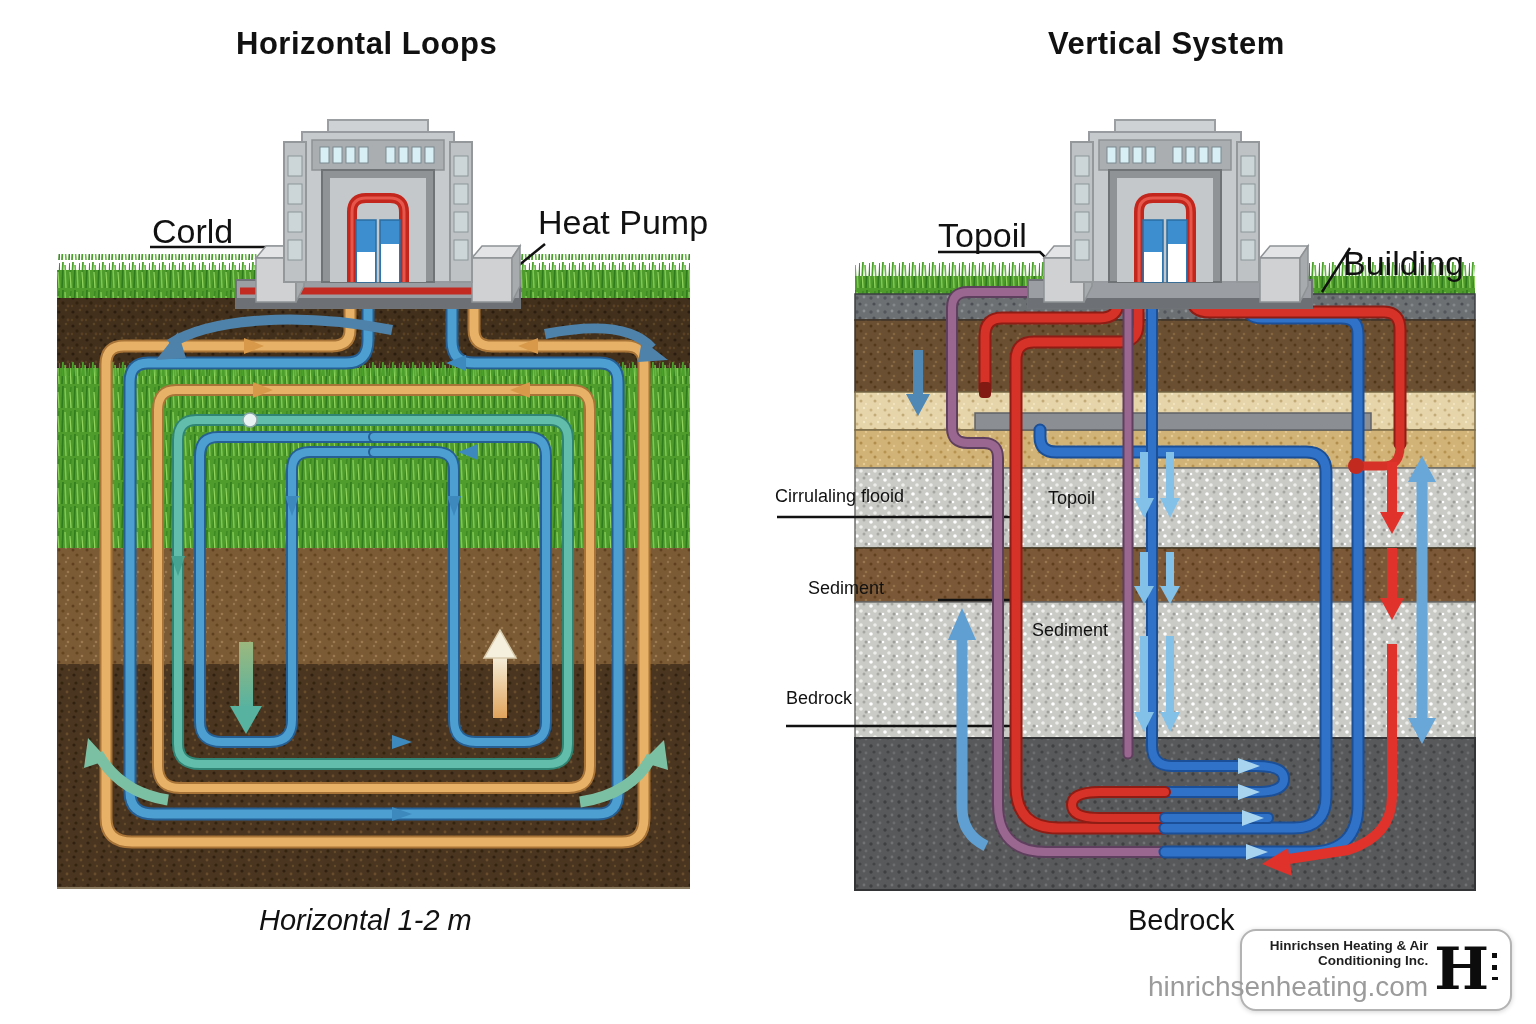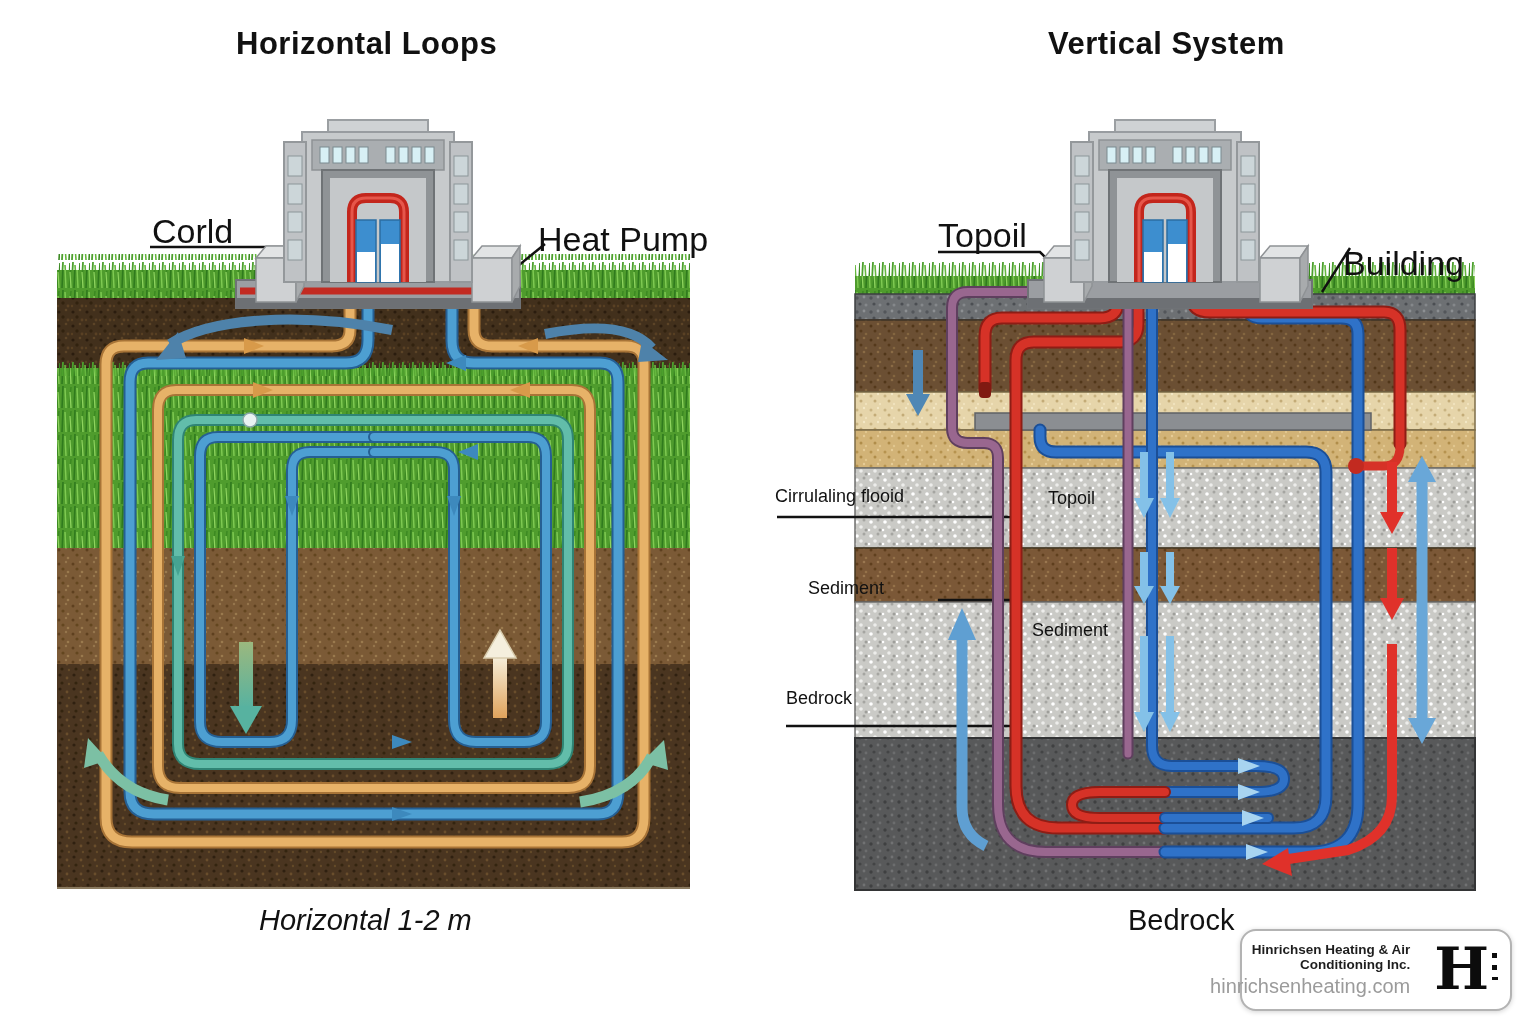--- a/index.html
+++ b/index.html
@@ -7,25 +7,25 @@
          font-family:"Liberation Sans",sans-serif;}
   #diagram{position:absolute;left:0;top:0;}
   .lbl{position:absolute;color:#111;white-space:nowrap;}
   .title{font-size:31px;font-weight:bold;letter-spacing:.5px;}
   .anno{font-size:34px;}
   .anno-sm{font-size:18px;}
   .caption{font-size:29px;}
   
   .card{position:absolute;left:1240px;top:929px;width:272px;height:82px;background:#ffffff;
         border:2px solid #b3b3b3;border-radius:16px;box-shadow:0 1px 5px rgba(0,0,0,.18);
-        display:flex;align-items:center;justify-content:flex-end;gap:24px;
+        display:flex;align-items:center;justify-content:flex-end;gap:6px;
         padding:21px 12px;box-sizing:border-box;}
   .card-text{text-align:right;line-height:1.12;}
   .company{font-size:13.5px;font-weight:bold;color:#1e1e1e;}
-  .website{font-size:20px;color:#9b9b9b;margin-top:3px;}
+  .website{font-size:28px;color:#9b9b9b;margin-top:3px;}
   .logo{display:flex;align-items:center;}
   .logo-h{font-family:"DejaVu Serif",serif;font-weight:bold;font-size:58px;line-height:.85;color:#0c0c0c;}
   .logo-marks{display:flex;flex-direction:column;gap:7px;margin-left:3px;margin-top:-8px;}
   .logo-marks i{display:block;width:5px;height:5px;background:#0c0c0c;}
   .logo-marks i:last-child{height:3px;width:6px;}
 </style>
 </head>
 <body>
 
 <div id="stage">
@@ -350,21 +350,21 @@
     <use href="#sidebox" x="1044" y="246"></use>
     <use href="#sidebox" x="1260" y="246"></use>
     <use href="#bldg" x="1055" y="120"></use>
   </g>
 </svg>
 
 <div class="lbl title" style="left:236px;top:26px;">Horizontal Loops</div>
 <div class="lbl title" style="left:1048px;top:26px;">Vertical System</div>
 
 <div class="lbl anno" style="left:152px;top:212px;">Corld</div>
-<div class="lbl anno" style="left:538px;top:220px;">Heat Pump</div>
+<div class="lbl anno" style="left:538px;top:203px;">Heat Pump</div>
 
 <div class="lbl anno" style="left:938px;top:216px;">Topoil</div>
 <div class="lbl anno" style="left:1343px;top:212px;margin-top:32px;">Building</div>
 
 <div class="lbl anno-sm" style="left:775px;top:486px;">Cirrulaling flooid</div>
 <div class="lbl anno-sm" style="left:1048px;top:488px;">Topoil</div>
 <div class="lbl anno-sm" style="left:808px;top:578px;">Sediment</div>
 <div class="lbl anno-sm" style="left:1032px;top:620px;">Sediment</div>
 <div class="lbl anno-sm" style="left:786px;top:688px;">Bedrock</div>
 

